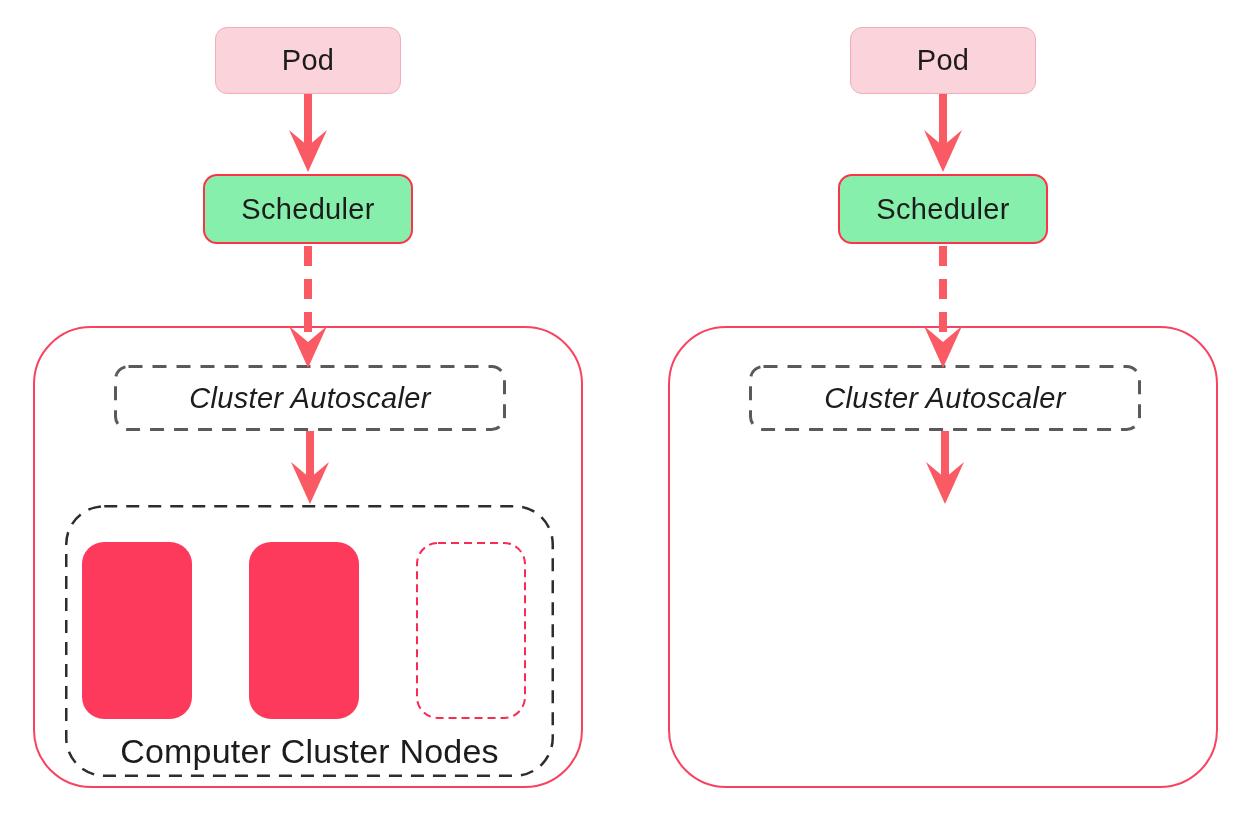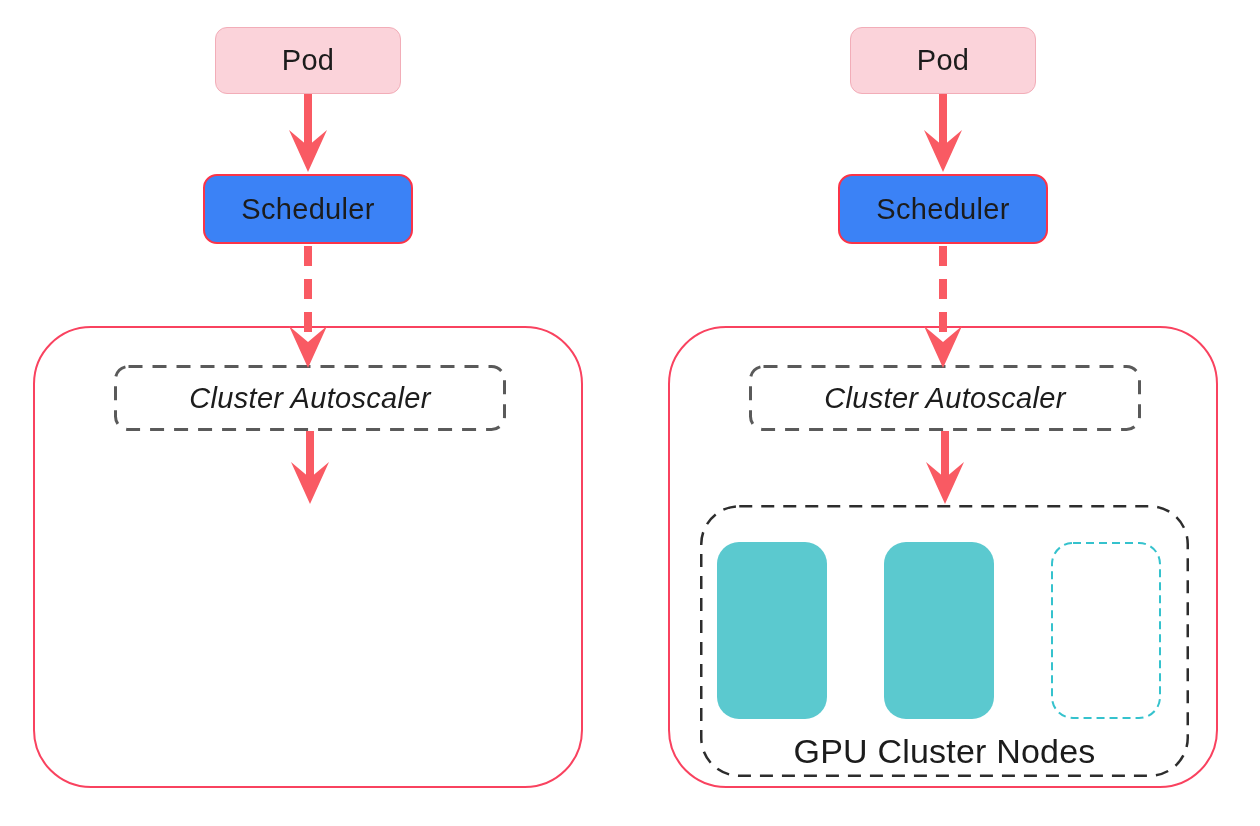--- a/index.html
+++ b/index.html
@@ -28,21 +28,21 @@
 
   .box {
     position: absolute;
     display: flex;
     align-items: center;
     justify-content: center;
     box-sizing: border-box;
     font-size: 29px;
     letter-spacing: 0.3px;
     color: var(--text, #1c1c1c);
-    background: #3b82f6;
+    background: #86efac;
   }
   .pod-box {
     left: 182px; top: 27px;
     width: 186px; height: 67px;
     background: var(--pod-fill, #FBD3DA);
     border: 1.5px solid var(--pod-border, #F2ADB8);
     border-radius: 12px;
   }
   .scheduler-box {
     left: 170px; top: 174px;
@@ -122,58 +122,20 @@
     letter-spacing: 0.2px;
     color: var(--text, #1c1c1c);
   }
 </style>
 </head>
 <body>
 
 <div class="canvas">
 
   <section class="column col-0" style="--node-fill: #FD3A5C; --pending-border: #F92B50;">
-
-    <div class="box pod-box">
-      <span>Pod</span>
-    </div>
-
-    <svg class="arrow-svg arrow-pod-scheduler" viewBox="0 0 44 78">
-      <line x1="22" y1="0" x2="22" y2="54" stroke="var(--arrow)" stroke-width="8"></line>
-      <polygon points="3,36 22,78 41,36 22,52" fill="var(--arrow)"></polygon>
-    </svg>
-
-    <div class="box scheduler-box">
-      <span>Scheduler</span>
-    </div>
-
-    <svg class="arrow-svg arrow-scheduler-autoscaler" viewBox="0 0 44 122">
-      <line x1="22" y1="0" x2="22" y2="90" stroke="var(--arrow)" stroke-width="8" stroke-dasharray="20 13"></line>
-      <polygon points="3,80 22,122 41,80 22,96" fill="var(--arrow)"></polygon>
-    </svg>
-
-    <div class="cluster-frame">
-
-      <div class="autoscaler-box">
-        <svg class="dashed-rect-svg" viewBox="0 0 392 66">
-          <rect x="1.5" y="1.5" width="389" height="63" rx="13" fill="#fff" stroke="var(--autoscaler-border)" stroke-width="3" stroke-dasharray="14 10"></rect>
-        </svg>
-        <div class="autoscaler-label">Cluster Autoscaler</div>
-      </div>
-
-      <svg class="arrow-svg arrow-autoscaler-nodes" viewBox="0 0 44 73">
-        <line x1="22" y1="0" x2="22" y2="49" stroke="var(--arrow)" stroke-width="8"></line>
-        <polygon points="3,31 22,73 41,31 22,47" fill="var(--arrow)"></polygon>
-      </svg>
-
-
-    </div>
-  </section>
-
-  <section class="column col-1" style="--node-fill: #5BC9CF; --pending-border: #35C2CD;">
 
     <div class="box pod-box">
       <span>Pod</span>
     </div>
 
     <svg class="arrow-svg arrow-pod-scheduler" viewBox="0 0 44 78">
       <line x1="22" y1="0" x2="22" y2="54" stroke="var(--arrow)" stroke-width="8"></line>
       <polygon points="3,36 22,78 41,36 22,52" fill="var(--arrow)"></polygon>
     </svg>
 
@@ -206,19 +168,57 @@
         </svg>
         <div class="nodes-row">
           <div class="node filled"></div>
           <div class="node filled"></div>
           <div class="node pending">
             <svg class="dashed-rect-svg" viewBox="0 0 110 177">
               <rect x="1" y="1" width="108" height="175" rx="21" fill="none" stroke="var(--pending-border)" stroke-width="2" stroke-dasharray="8 5"></rect>
             </svg>
           </div>
         </div>
-        <div class="node-group-label">GPU Cluster Nodes</div>
+        <div class="node-group-label">Computer Cluster Nodes</div>
       </div>
 
     </div>
   </section>
 
+  <section class="column col-1" style="--node-fill: #5BC9CF; --pending-border: #35C2CD;">
+
+    <div class="box pod-box">
+      <span>Pod</span>
+    </div>
+
+    <svg class="arrow-svg arrow-pod-scheduler" viewBox="0 0 44 78">
+      <line x1="22" y1="0" x2="22" y2="54" stroke="var(--arrow)" stroke-width="8"></line>
+      <polygon points="3,36 22,78 41,36 22,52" fill="var(--arrow)"></polygon>
+    </svg>
+
+    <div class="box scheduler-box">
+      <span>Scheduler</span>
+    </div>
+
+    <svg class="arrow-svg arrow-scheduler-autoscaler" viewBox="0 0 44 122">
+      <line x1="22" y1="0" x2="22" y2="90" stroke="var(--arrow)" stroke-width="8" stroke-dasharray="20 13"></line>
+      <polygon points="3,80 22,122 41,80 22,96" fill="var(--arrow)"></polygon>
+    </svg>
+
+    <div class="cluster-frame">
+
+      <div class="autoscaler-box">
+        <svg class="dashed-rect-svg" viewBox="0 0 392 66">
+          <rect x="1.5" y="1.5" width="389" height="63" rx="13" fill="#fff" stroke="var(--autoscaler-border)" stroke-width="3" stroke-dasharray="14 10"></rect>
+        </svg>
+        <div class="autoscaler-label">Cluster Autoscaler</div>
+      </div>
+
+      <svg class="arrow-svg arrow-autoscaler-nodes" viewBox="0 0 44 73">
+        <line x1="22" y1="0" x2="22" y2="49" stroke="var(--arrow)" stroke-width="8"></line>
+        <polygon points="3,31 22,73 41,31 22,47" fill="var(--arrow)"></polygon>
+      </svg>
+
+
+    </div>
+  </section>
+
 </div>
 
 </body></html>

